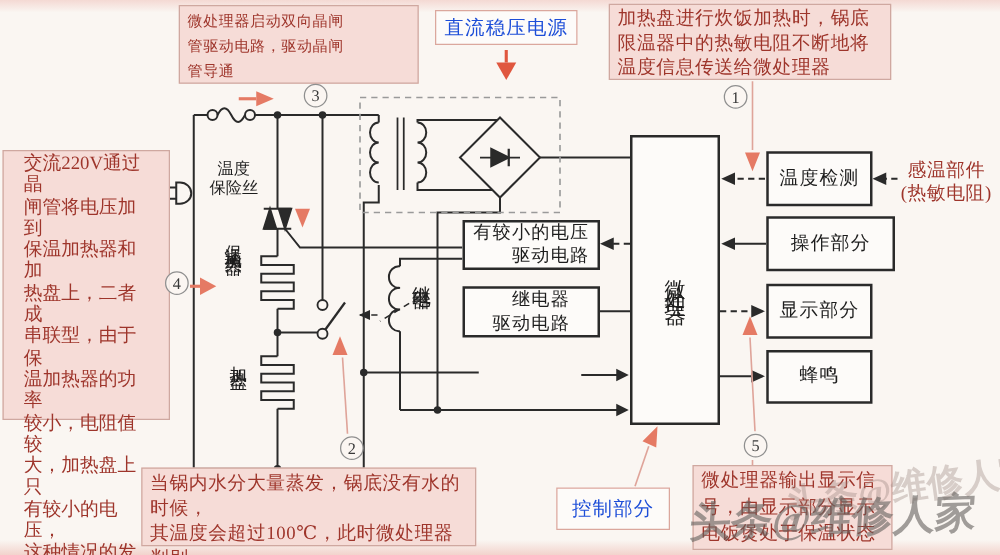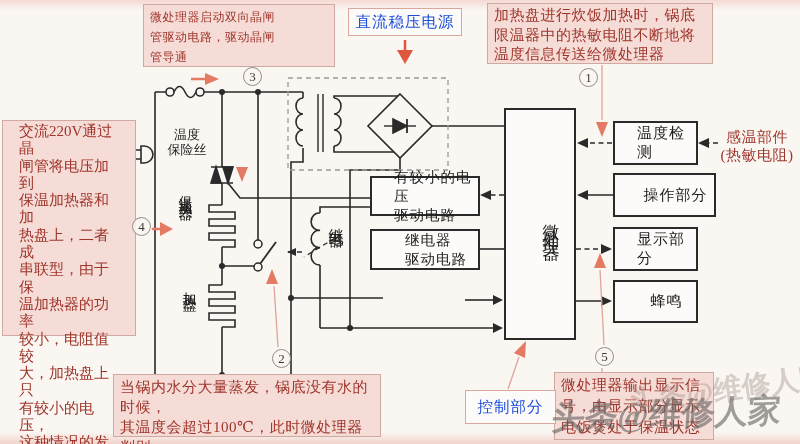--- a/index.html
+++ b/index.html
@@ -11,22 +11,22 @@
   
   .note{background:#f6dcd7;border:1px solid #cfa8a0;color:#9e352b;
         font-size:15px;line-height:19px;padding:2px 6px;white-space:pre-line;
         letter-spacing:.5px;z-index:3;}
   
   .wlabel{background:#fdfbf9;border:1px solid #dba79d;color:#1d4ed8;
           display:flex;align-items:center;justify-content:center;
           font-size:15.5px;letter-spacing:1px;z-index:3;white-space:pre-line;text-align:center;}
   
   .block{background:#fdfbf9;border:2px solid #2a2a2a;color:#1d1d1d;
-         display:flex;align-items:center;justify-content:center;text-align:left;
-         font-size:15px;line-height:19px;letter-spacing:1px;white-space:pre-line;z-index:2;padding-left:22px;}
+         display:flex;align-items:center;justify-content:center;text-align:right;
+         font-size:15px;line-height:19px;letter-spacing:1px;white-space:pre-line;z-index:2;}
   .vtext{writing-mode:vertical-rl;text-orientation:upright;color:#1d1d1d;
          font-size:14px;letter-spacing:3px;z-index:2;}
   .marker{width:19px;height:19px;border:1px solid #8f8f8f;border-radius:50%;
           background:rgba(250,246,242,.85);color:#3a3a3a;font-size:13px;
           line-height:18px;text-align:center;z-index:4;}
   .fuselabel{color:#1d1d1d;font-size:13px;line-height:15px;text-align:center;
              white-space:pre-line;z-index:2;}
   .sensor{color:#9e352b;font-size:15px;line-height:18px;text-align:center;
           white-space:pre-line;letter-spacing:.5px;z-index:2;}
   .wm{position:absolute;z-index:6;font-weight:bold;white-space:nowrap;pointer-events:none;}
@@ -178,21 +178,21 @@
   <div class="abs note" style="left:113px;top:374px;width:268px;height:63px;line-height:20px;">当锅内水分大量蒸发，锅底没有水的时候，
 其温度会超过100℃，此时微处理器判别
 饭已熟，继电器释放触点，停止加热</div>
   <div class="abs note" style="left:554px;top:372px;width:160px;height:68px;line-height:21px;">微处理器输出显示信
 号，由显示部分显示
 电饭煲处于保温状态</div>
   <div class="abs sensor" style="left:714px;top:128px;width:86px;">感温部件
 (热敏电阻)</div>
 
   <div class="abs wlabel" style="left:348px;top:8px;width:114px;height:28px;">直流稳压电源</div>
-  <div class="abs wlabel" style="left:465px;top:390px;width:91px;height:34px;">控制部分</div>
+  <div class="abs wlabel" style="left:445px;top:390px;width:91px;height:34px;">控制部分</div>
 
   <div class="abs block" style="left:504px;top:108px;width:72px;height:232px;">
     <span class="vtext" style="font-size:17px;letter-spacing:7px;">微处理器</span>
   </div>
   <div class="abs block" style="left:370px;top:176px;width:110px;height:40px;font-size:14.5px;">有较小的电压
 驱动电路</div>
   <div class="abs block" style="left:370px;top:229px;width:110px;height:41px;font-size:14.5px;">继电器
 驱动电路</div>
   <div class="abs block" style="left:613px;top:121px;width:85px;height:44px;">温度检测</div>
   <div class="abs block" style="left:613px;top:173px;width:103px;height:44px;">操作部分</div>

